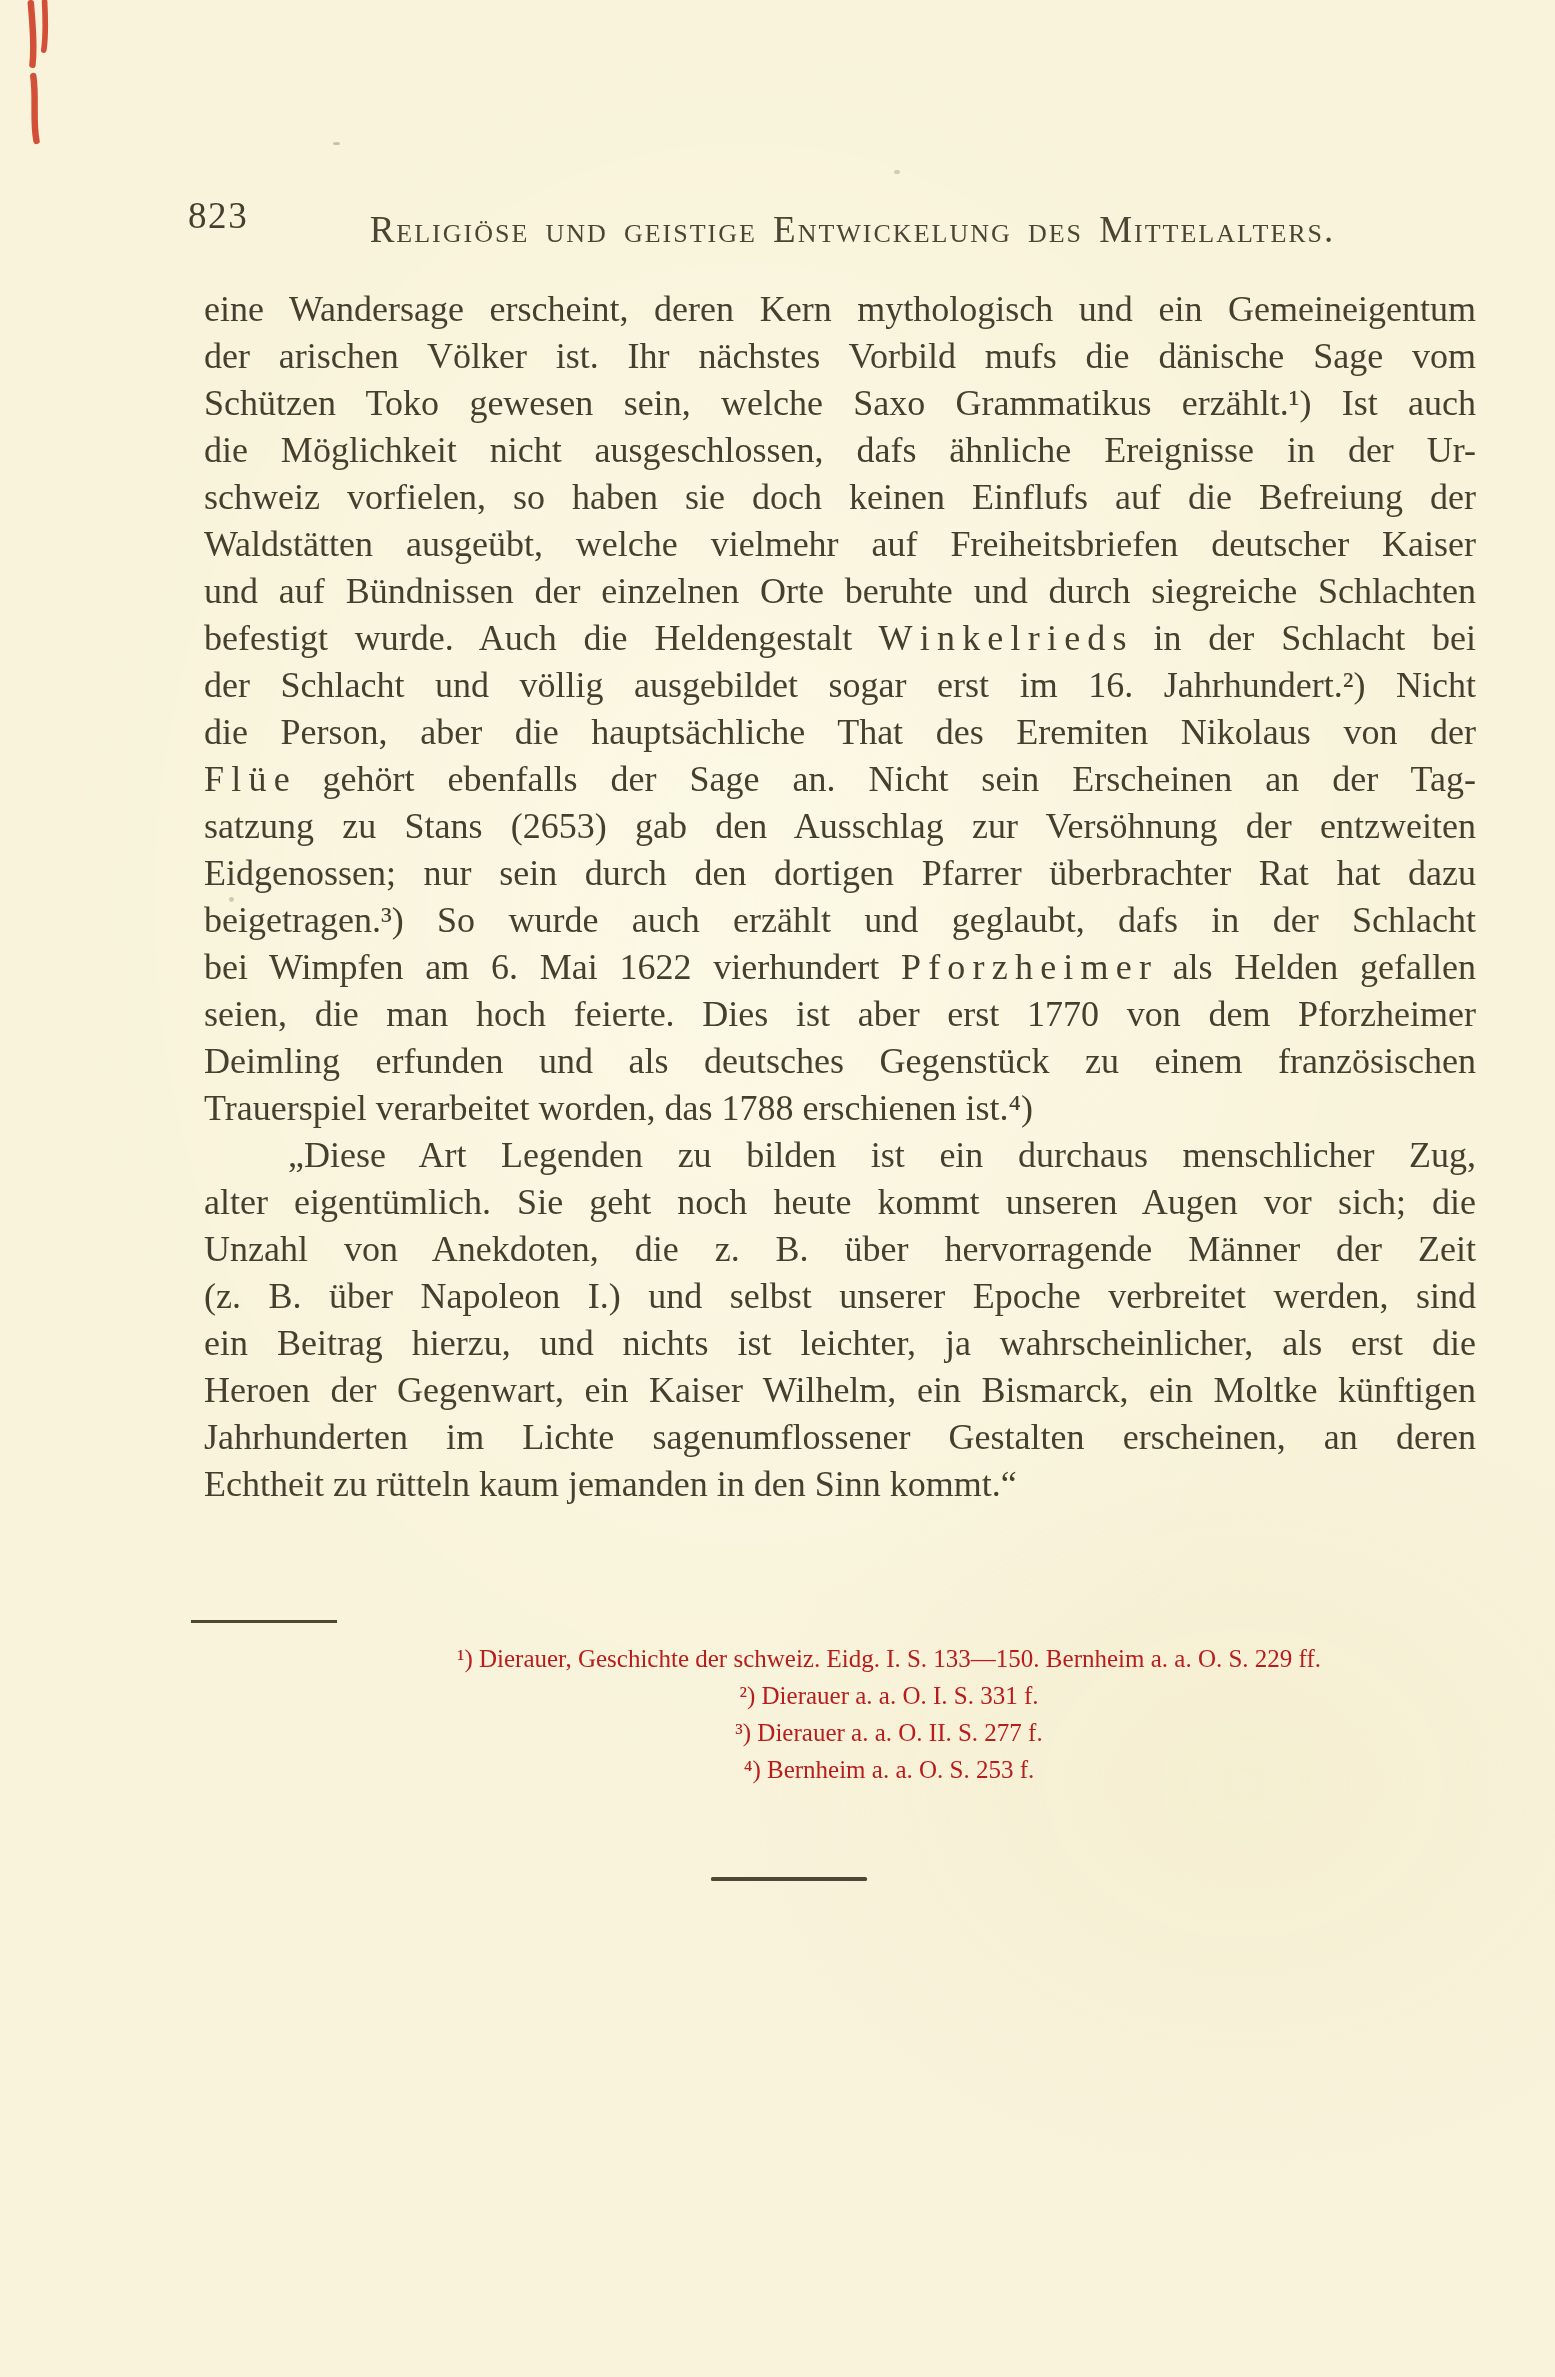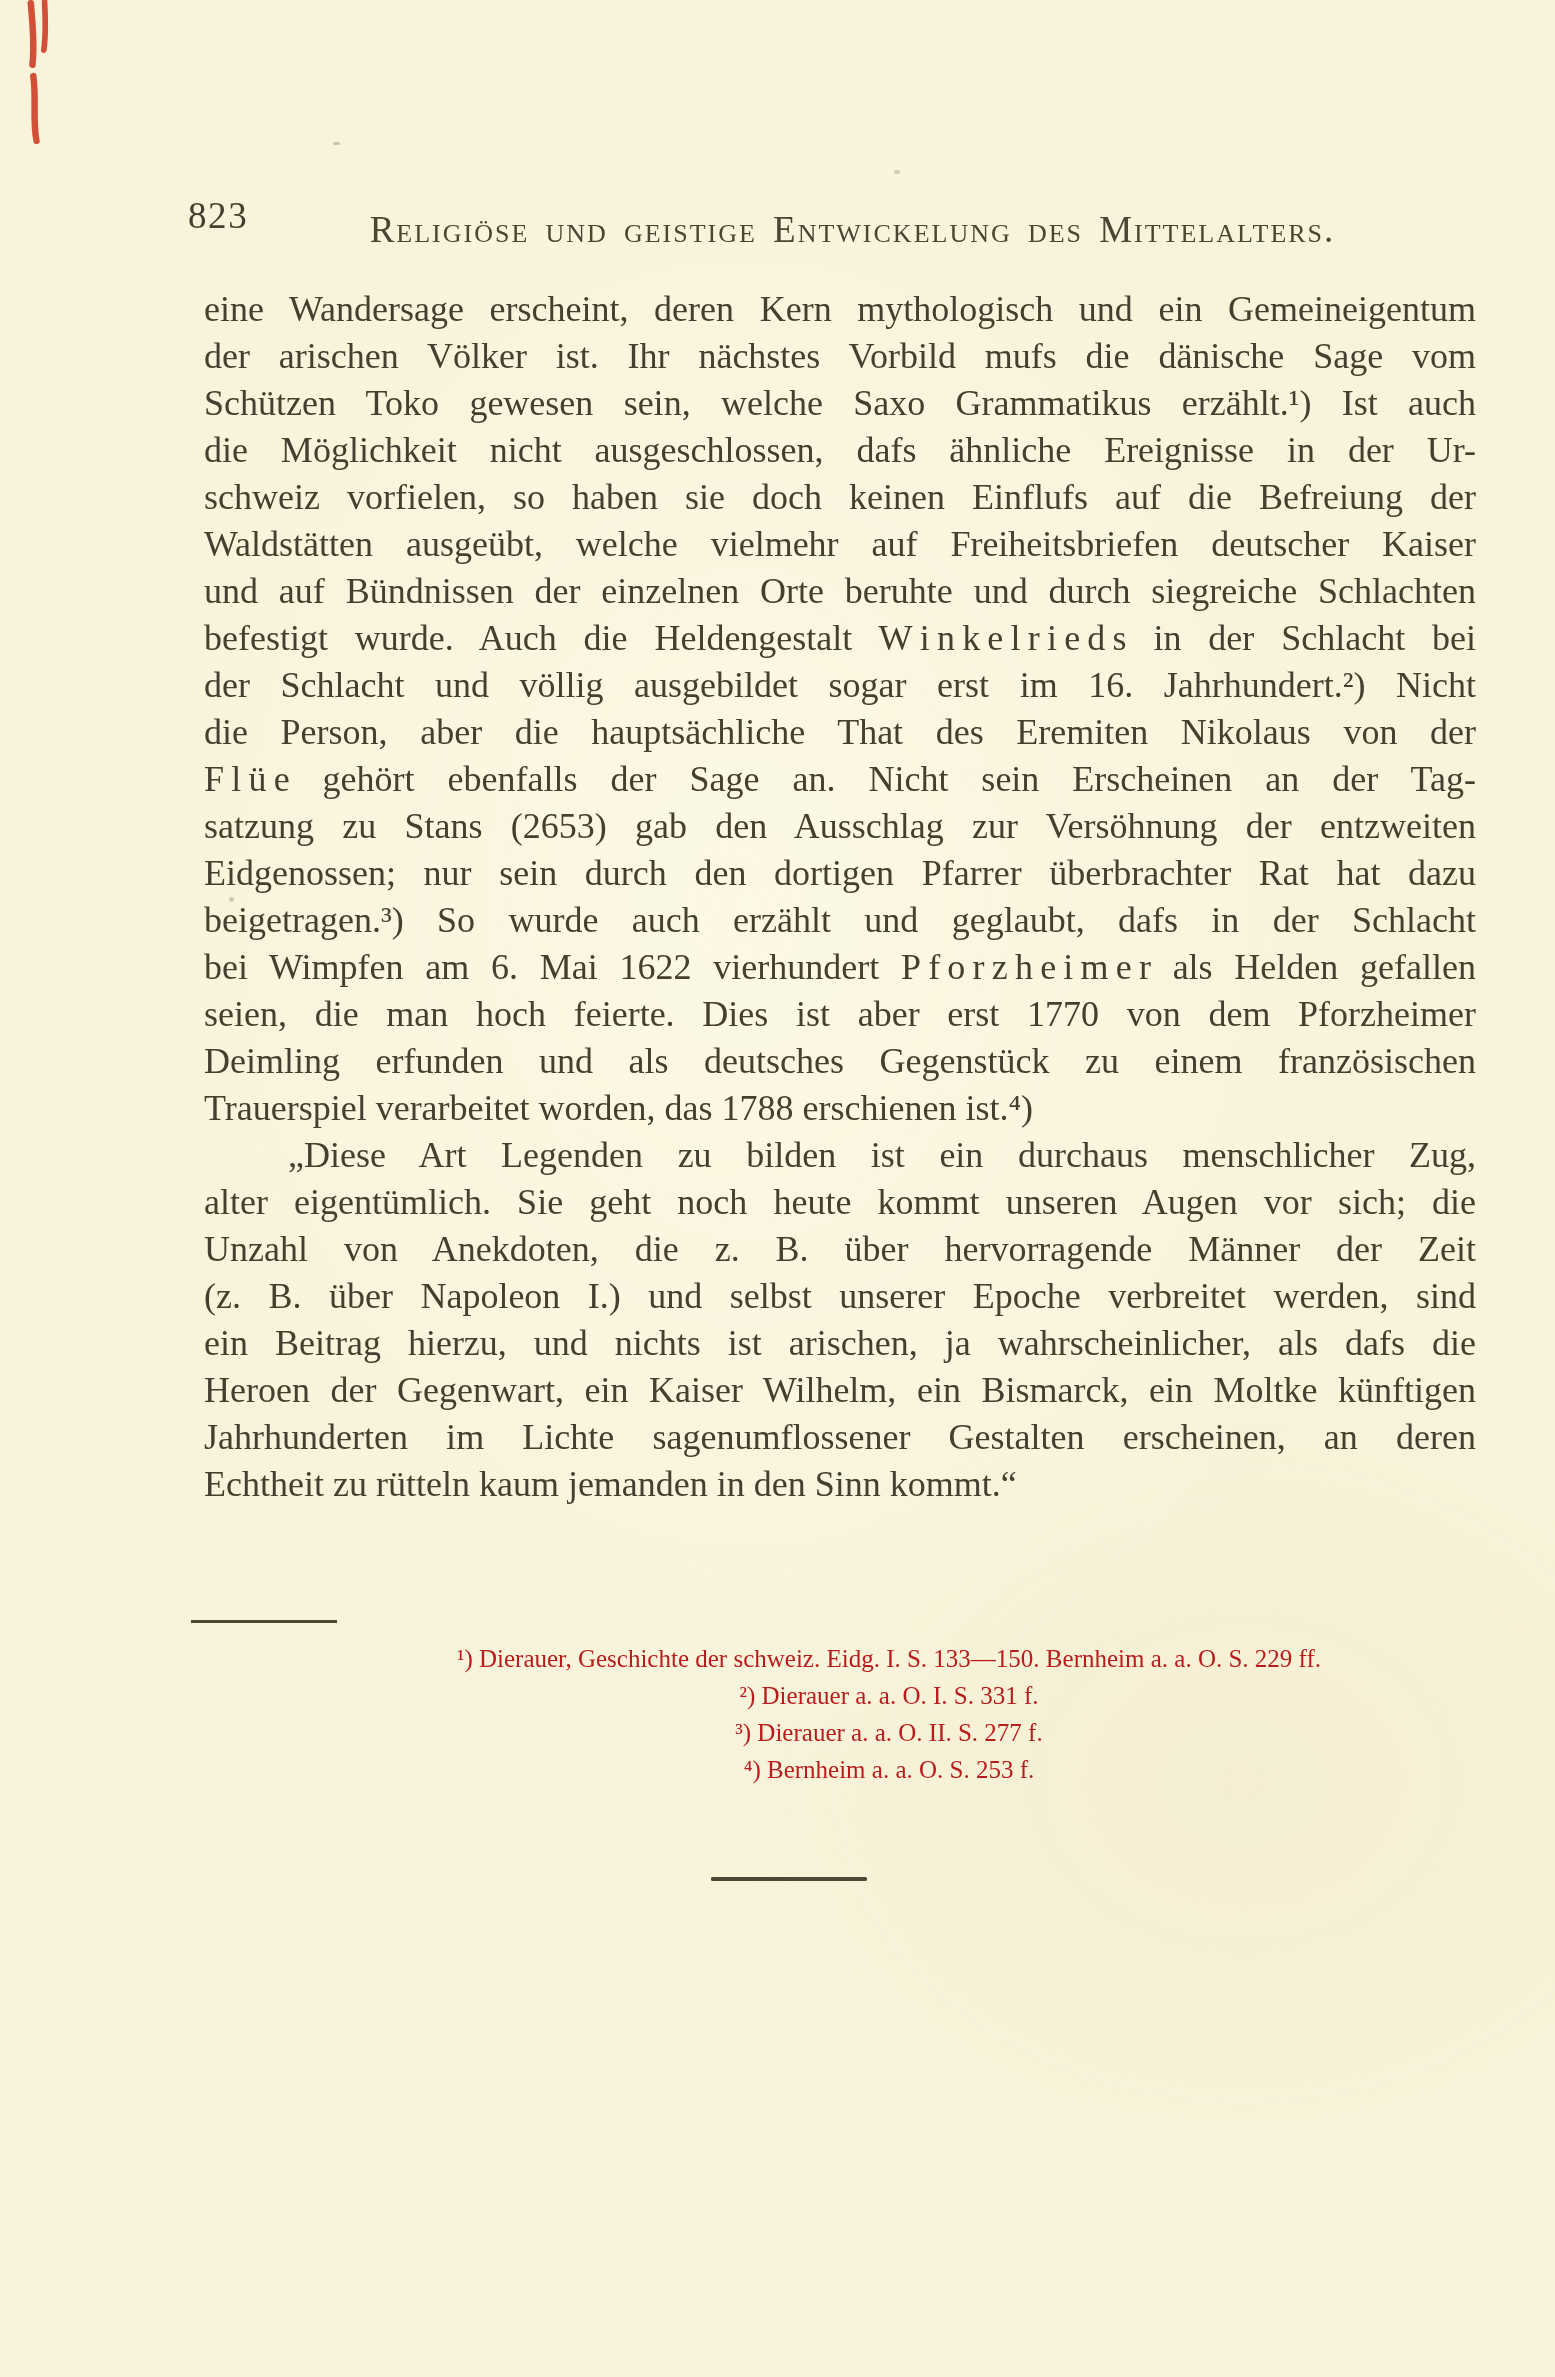--- a/index.html
+++ b/index.html
@@ -134,21 +134,21 @@
       <div class="line">bei Wimpfen am 6. Mai 1622 vierhundert P f o r z h e i m e r als Helden gefallen</div>
       <div class="line">seien, die man hoch feierte. Dies ist aber erst 1770 von dem Pforzheimer</div>
       <div class="line">Deimling erfunden und als deutsches Gegenstück zu einem französischen</div>
       <div class="line last">Trauerspiel verarbeitet worden, das 1788 erschienen ist.⁴)</div>
     </div>
     <div class="paragraph">
       <div class="line indent">„Diese Art Legenden zu bilden ist ein durchaus menschlicher Zug,</div>
       <div class="line">alter eigentümlich. Sie geht noch heute kommt unseren Augen vor sich; die</div>
       <div class="line">Unzahl von Anekdoten, die z. B. über hervorragende Männer der Zeit</div>
       <div class="line">(z. B. über Napoleon I.) und selbst unserer Epoche verbreitet werden, sind</div>
-      <div class="line">ein Beitrag hierzu, und nichts ist arischen, ja wahrscheinlicher, als dafs die</div>
+      <div class="line">ein Beitrag hierzu, und nichts ist leichter, ja wahrscheinlicher, als erst die</div>
       <div class="line">Heroen der Gegenwart, ein Kaiser Wilhelm, ein Bismarck, ein Moltke künftigen</div>
       <div class="line">Jahrhunderten im Lichte sagenumflossener Gestalten erscheinen, an deren</div>
       <div class="line last">Echtheit zu rütteln kaum jemanden in den Sinn kommt.“</div>
     </div>
   </div>
 
   <div class="footnote-rule"></div>
 
   <div class="footnotes">
     <div class="footnote">¹) Dierauer, Geschichte der schweiz. Eidg. I. S. 133—150. Bernheim a. a. O. S. 229 ff.</div>

